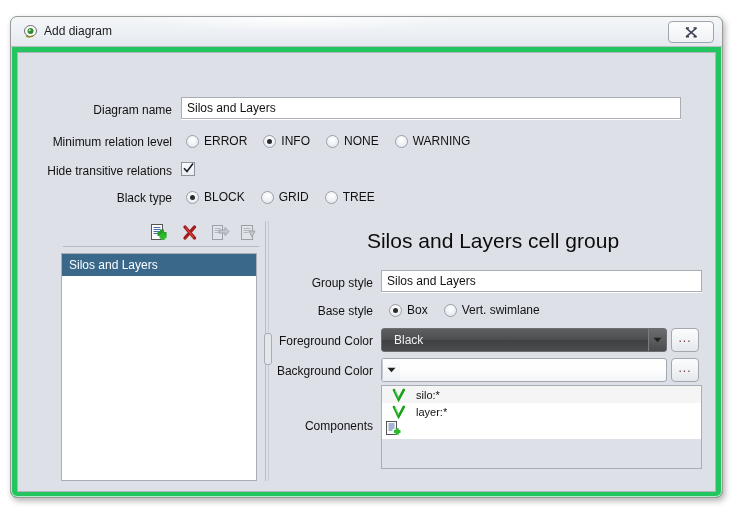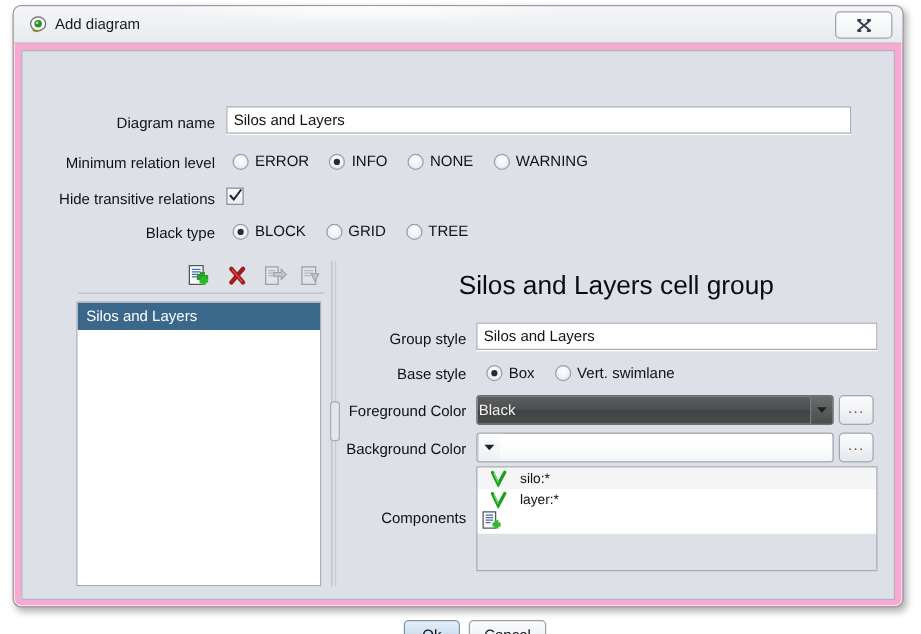--- a/index.html
+++ b/index.html
@@ -14,26 +14,26 @@
     font-family: "Liberation Sans", sans-serif;
     font-size: 12px;
     color: #000000;
     overflow: hidden;
   }
 
   
   #window {
     position: absolute;
     left: 10px;
-    top: 4px;
+    top: 16px;
     width: 713px;
     height: 482px;
     border: 1px solid #9a9a9a;
     border-radius: 7px;
-    background: #f9a8d4;
+    background: #22c55e;
     box-shadow: 2px 3px 6px rgba(0,0,0,0.30), 0 0 0 1px rgba(255,255,255,0.65) inset;
     box-sizing: border-box;
   }
 
   
   #titlebar {
     position: relative;
     height: 29px;
     border-radius: 6px 6px 0 0;
     background: linear-gradient(to bottom, #f4f6f8 0%, #eef1f5 45%, #e6eaef 100%);
@@ -218,21 +218,21 @@
     border: 1px solid #a3a8b0;
     border-radius: 3px;
     box-sizing: border-box;
     display: flex;
     align-items: center;
     cursor: pointer;
     overflow: hidden;
   }
   .combo .val {
     flex: 1;
-    padding-left: 1px;
+    padding-left: 12px;
     font-size: 12px;
     white-space: nowrap;
     overflow: hidden;
   }
   .combo .arrow {
     width: 17px;
     height: 100%;
     display: flex;
     align-items: center;
     justify-content: center;

